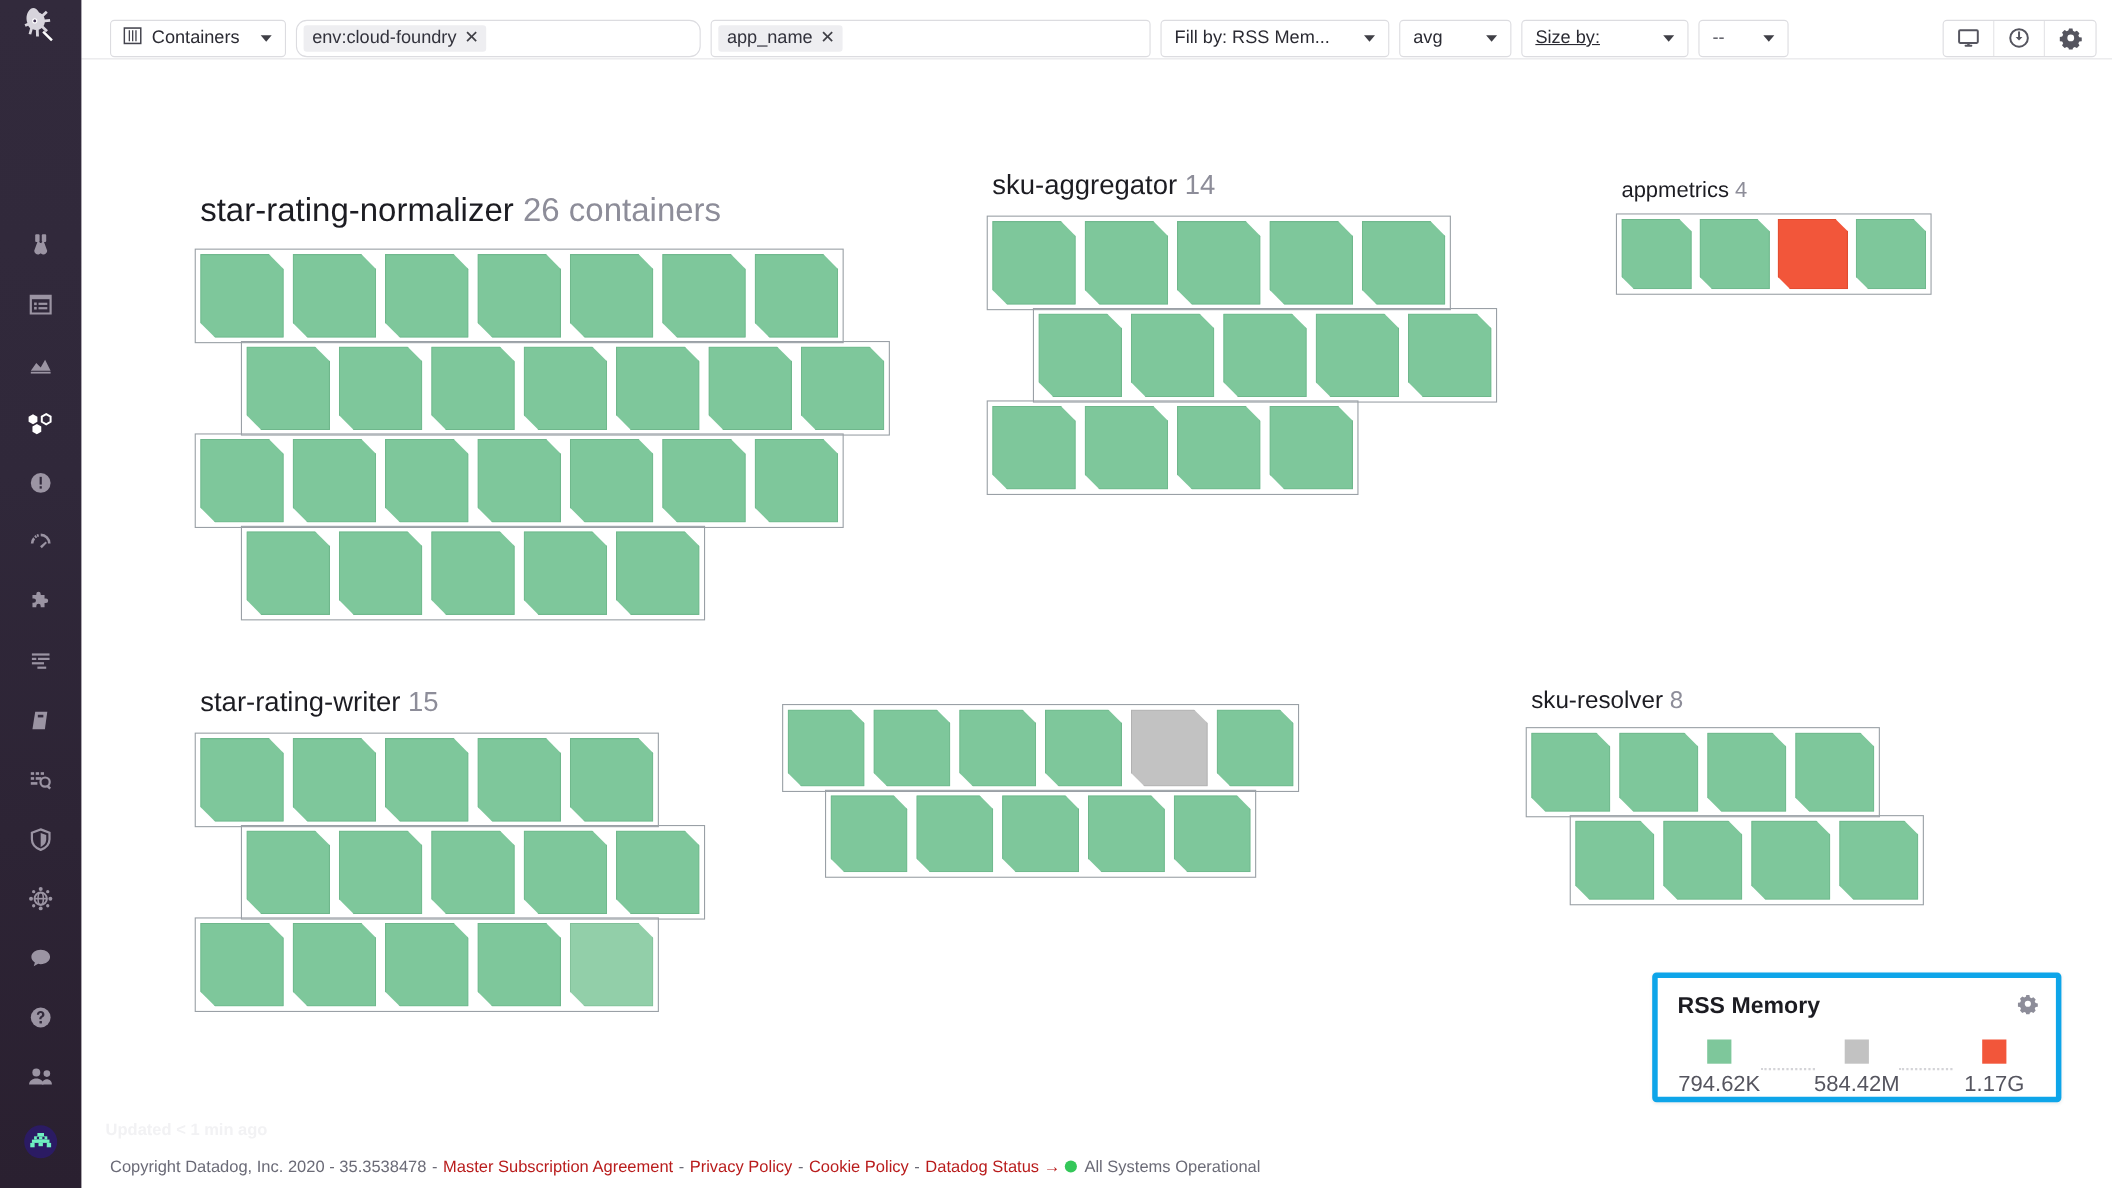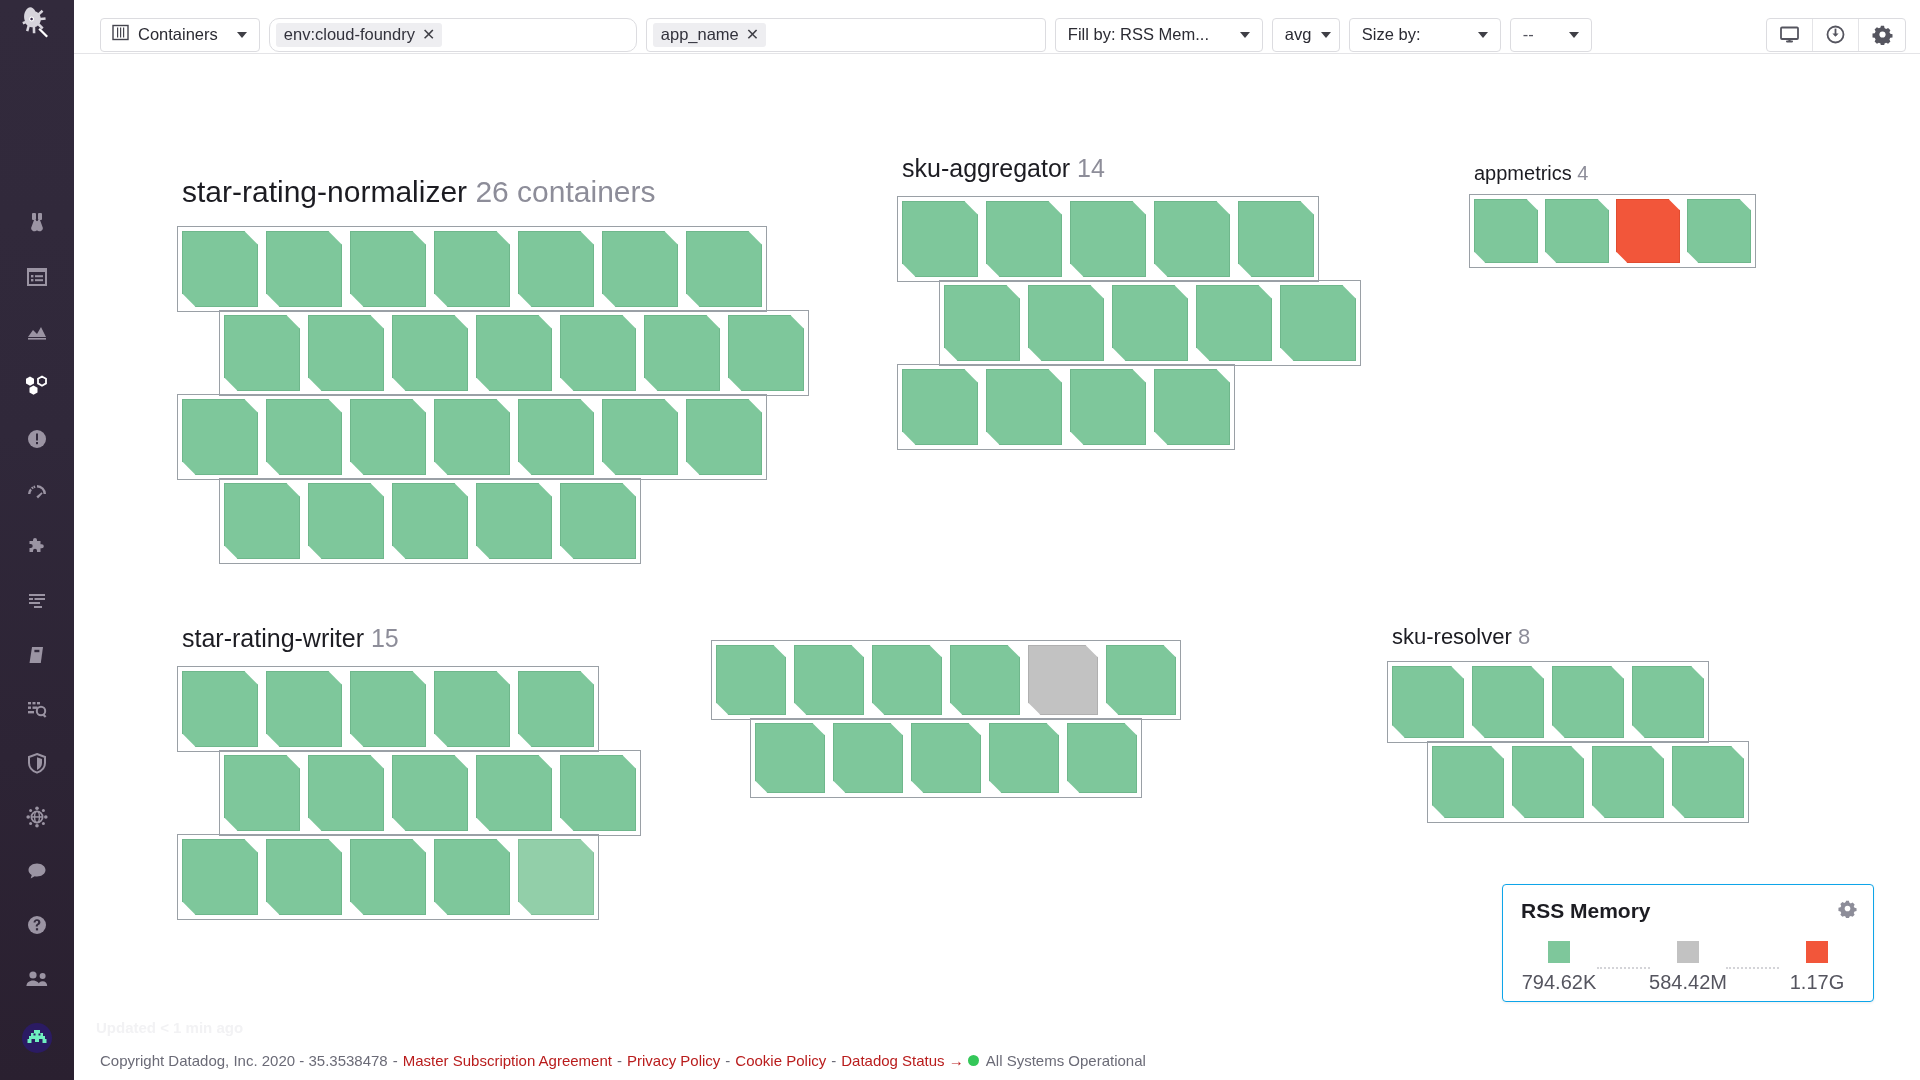--- a/index.html
+++ b/index.html
@@ -78,24 +78,24 @@
   .tag-field.f2 { width: 400px; }
   .tag {
     background: #eeeef1; border-radius: 3px;
     height: 24px; display: flex; align-items: center; gap: 7px;
     padding: 0 7px 0 8px;
     font-size: 16.5px; color: #32323c;
   }
   .tag .x { color: #3f3f46; font-size: 16px; line-height: 1; cursor: pointer; }
   .tb-fill { padding: 0 10px 0 12px; width: 208px; }
   .tb-fill .lbl { flex: 1; }
-  .tb-agg { padding: 0 10px 0 12px; width: 68px; }
+  .tb-agg { padding: 0 10px 0 12px; width: 102px; }
   .tb-agg .lbl { flex: 1; }
   .tb-size { padding: 0 10px 0 12px; width: 152px; }
-  .tb-size .lbl { flex: 1; }
+  .tb-size .lbl { flex: 1; text-decoration: underline; }
   .tb-sizeval { padding: 0 10px 0 12px; width: 82px; }
   .tb-sizeval .lbl { flex: 1; color: #55555f; }
   .tb-grow { flex: 1 1 auto; }
   .icon-group {
     height: 34px; display: flex; align-items: stretch;
     border: 1px solid #dcdce0; border-radius: 4px; overflow: hidden;
     background: #fff;
   }
   .icon-btn {
     width: 46px; display: flex; align-items: center; justify-content: center;
@@ -135,21 +135,21 @@
     background: transparent;
     pointer-events: none;
   }
 
   
   #legend {
     position: absolute;
     right: 46px; bottom: 78px;
     width: 372px; height: 118px;
     background: #ffffff;
-    border: 1px solid #0ea5e9;
+    border: 5px solid #0ea5e9;
     border-radius: 4px;
     box-shadow: 0 1px 3px rgba(0,0,0,.07);
     padding: 14px 18px 0 18px;
     z-index: 25;
   }
   #legend .lg-title { font-size: 21px; font-weight: 700; color: #1c1c22; }
   #legend .lg-gear { position: absolute; right: 16px; top: 14px; cursor: pointer; }
   #legend .lg-gear svg { fill: #8d8d99; display: block; }
   .lg-scale { margin-top: 18px; display: flex; align-items: center; }
   .lg-stop { display: flex; flex-direction: column; align-items: center; width: 76px; }

